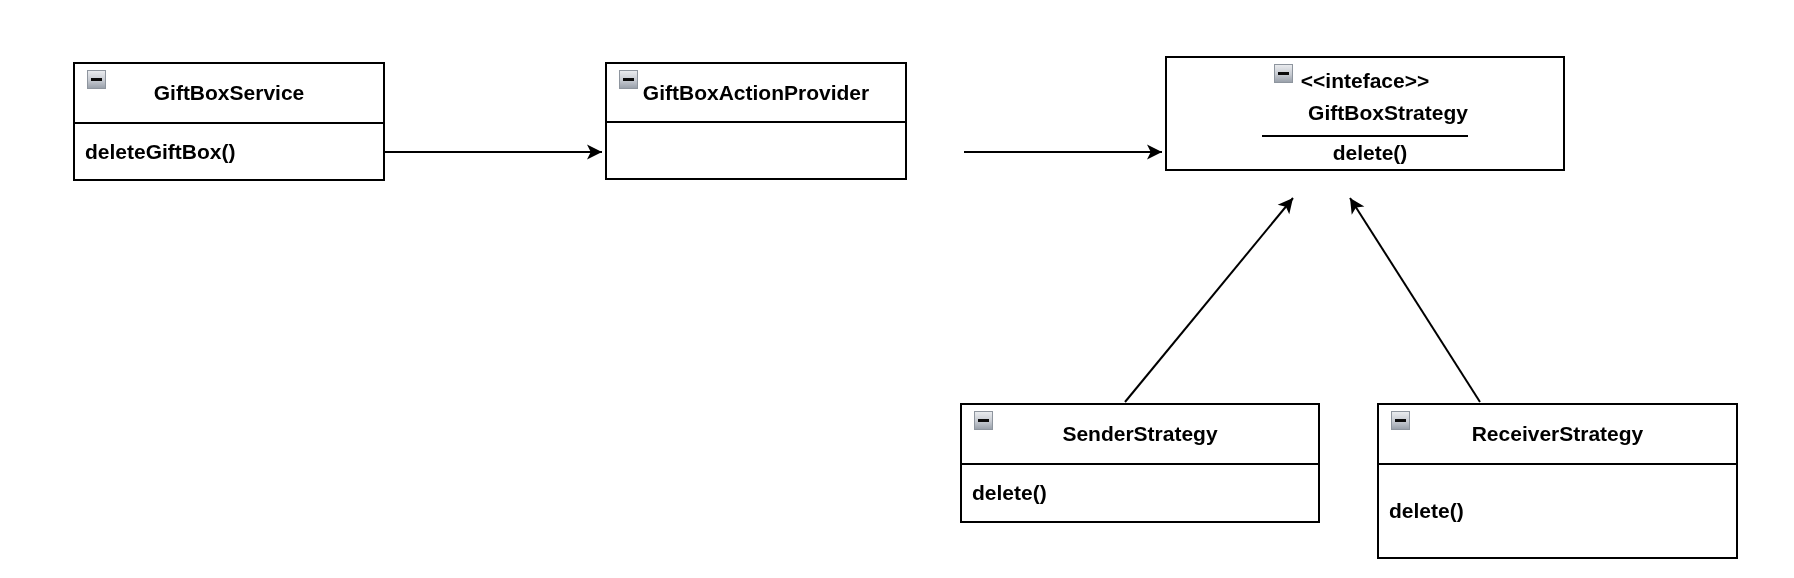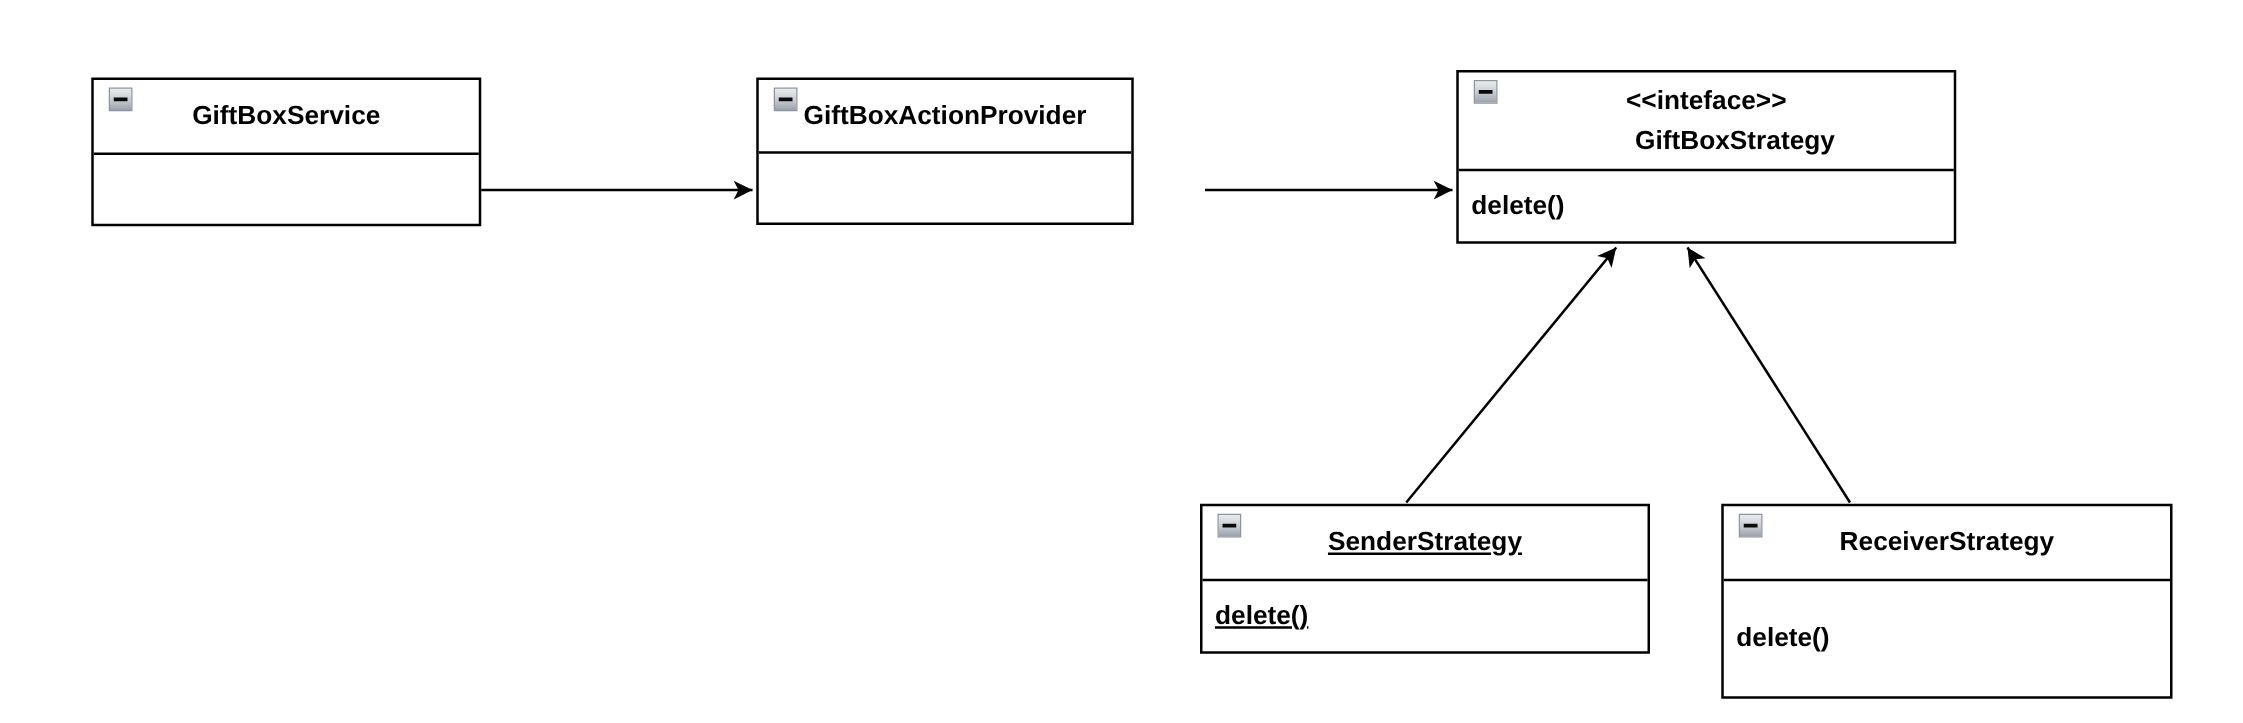--- a/index.html
+++ b/index.html
@@ -104,47 +104,50 @@
       <path d="M1480,402 L1350,198" class="edge" marker-end="url(#arrow)"></path>
     </svg>
 
   <div class="uml-class" style="left:73px; top:62px; width:312px; height:119px;">
     <div class="title-row" style="height:60px;">
       <span class="collapse">
         <span class="minus"></span>
       </span>
       <div class="title">GiftBoxService</div>
     </div>
+    <div class="method-row">
+      <div class="method">deleteGiftBox()</div>
+    </div>
   </div>
 
   <div class="uml-class" style="left:605px; top:62px; width:302px; height:118px;">
     <div class="title-row" style="height:59px;">
       <span class="collapse">
         <span class="minus"></span>
       </span>
       <div class="title">GiftBoxActionProvider</div>
     </div>
   </div>
 
-  <div class="uml-class" style="left:1165px; top:56px; width:400px; height:139px;">
+  <div class="uml-class" style="left:1165px; top:56px; width:400px; height:115px;align-items:center;">
     <div class="title-row" style="height:79px;">
       <span class="collapse">
         <span class="minus"></span>
       </span>
       <div class="title">
         <div class="stereotype-line">&lt;&lt;inteface&gt;&gt;</div>
         <div class="name-line">GiftBoxStrategy</div>
       </div>
     </div>
     <div class="method-row">
       <div class="method">delete()</div>
     </div>
   </div>
 
-  <div class="uml-class" style="left:960px; top:403px; width:360px; height:120px;text-decoration:underline;">
+  <div class="uml-class" style="left:960px; top:403px; width:360px; height:120px;">
     <div class="title-row" style="height:60px;">
       <span class="collapse">
         <span class="minus"></span>
       </span>
       <div class="title">SenderStrategy</div>
     </div>
     <div class="method-row">
       <div class="method">delete()</div>
     </div>
   </div>

